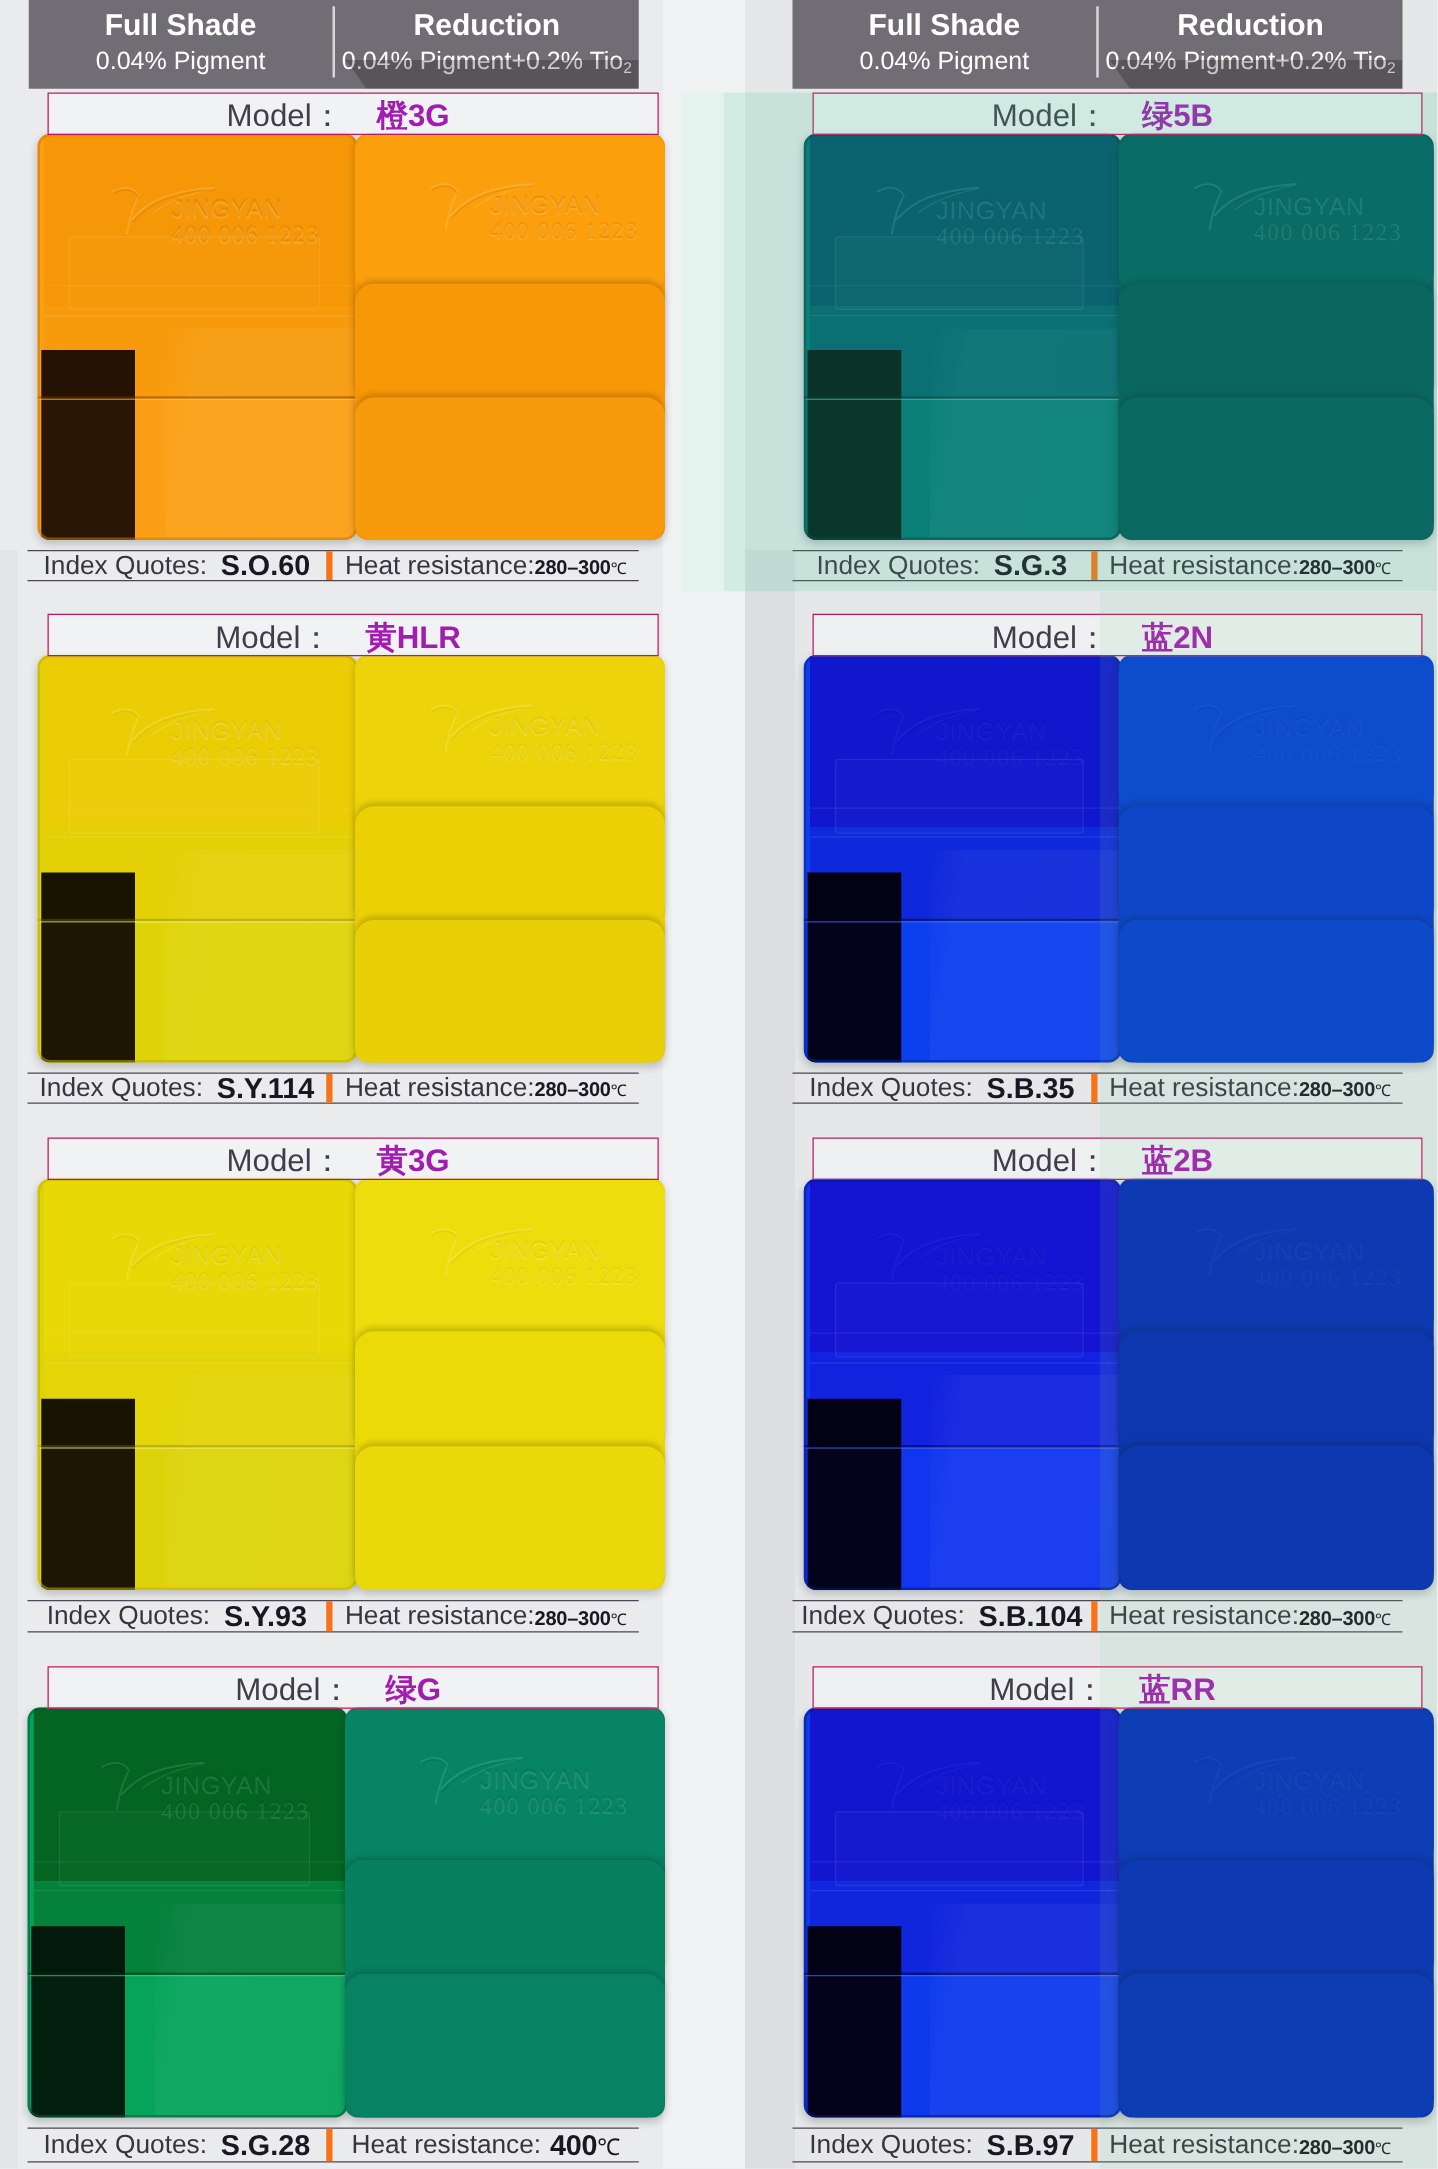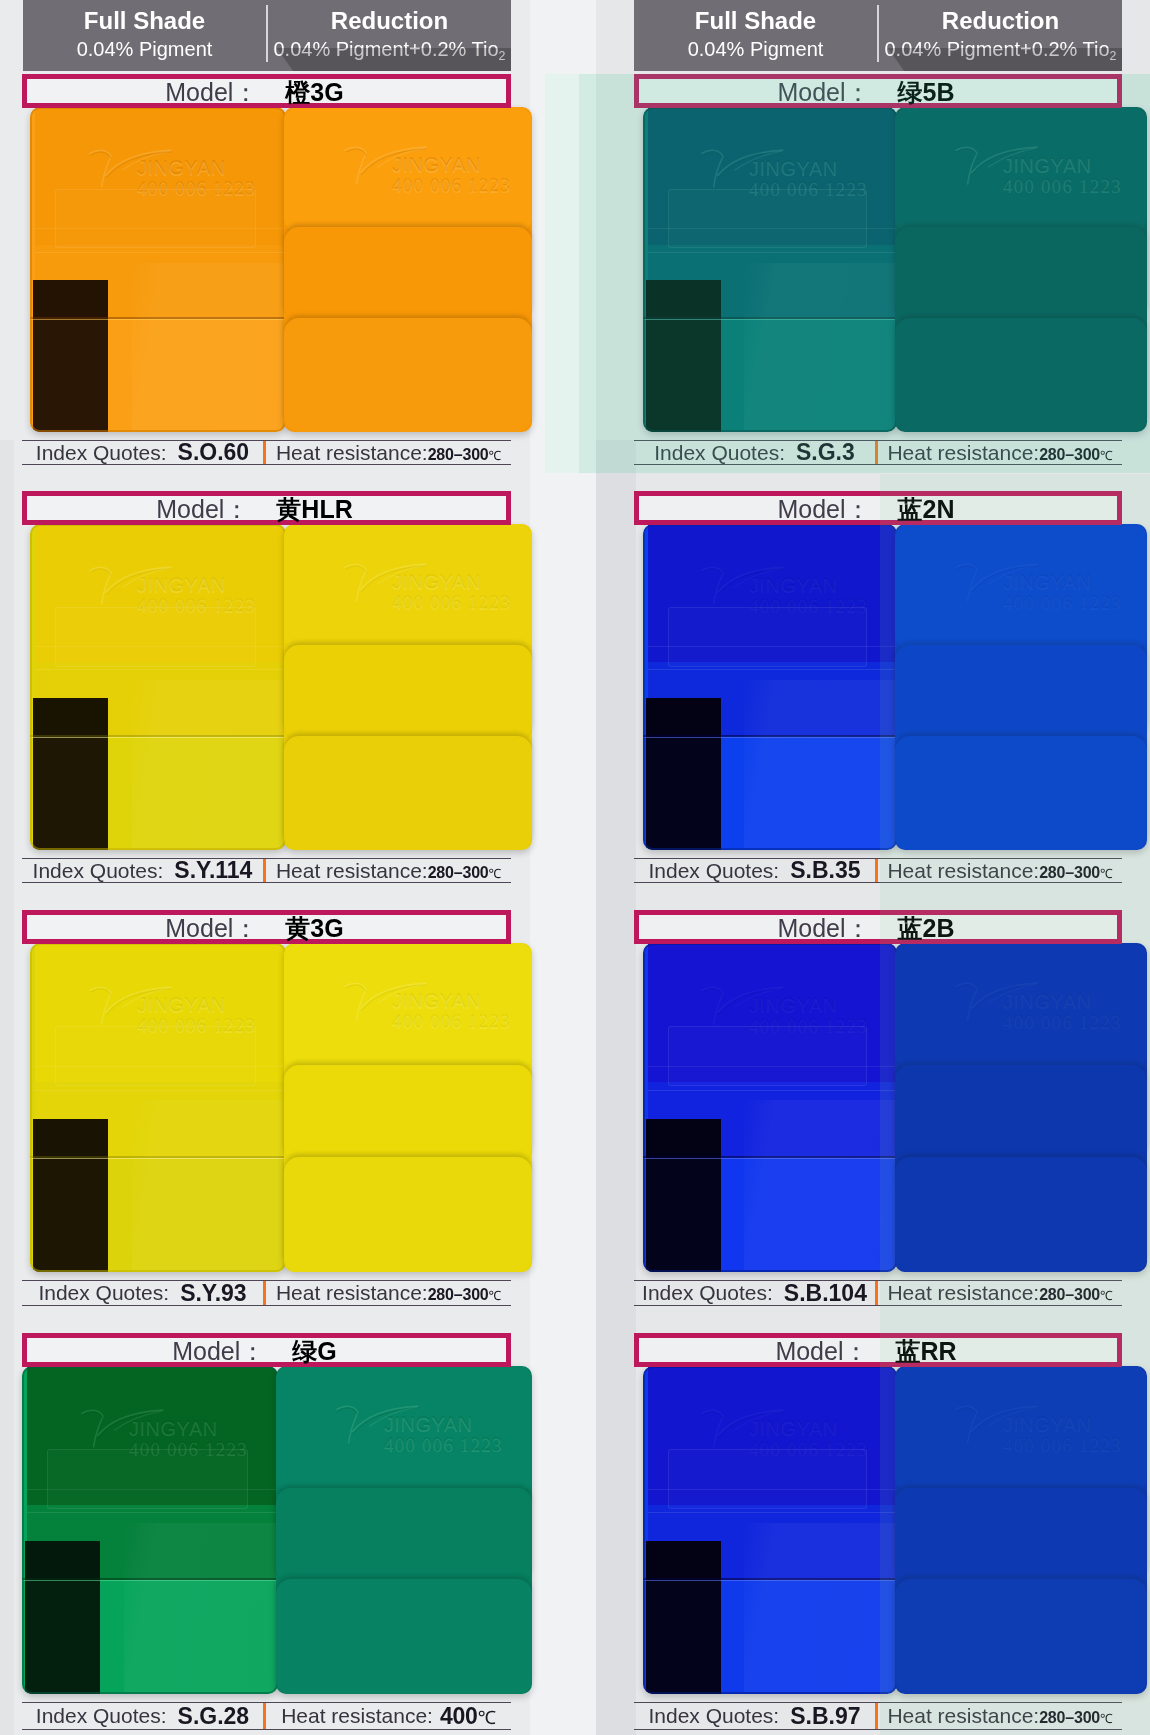--- a/index.html
+++ b/index.html
@@ -9,29 +9,29 @@
   #stage{position:relative;width:1150px;height:1735px;background:#e2e6e9;overflow:hidden;}
   .bg{position:absolute;}
 
   .hdrbar{position:absolute;top:0;height:71px;display:flex;color:#fff;background:#716d74;}
   .hdrcell{flex:1;position:relative;}
   .hdrcell .t1{position:absolute;left:0;right:0;text-align:center;font-weight:bold;font-size:24px;line-height:1;top:9px;}
   .hdrcell .t2{position:absolute;left:0;right:0;text-align:center;font-size:20px;line-height:1;top:39px;white-space:nowrap;}
   .sub2{font-size:.62em;vertical-align:-.3em;}
   .hdrsep{width:2px;background:rgba(255,255,255,.72);margin:5px 0 9px;}
 
-  .modelbox{position:absolute;box-sizing:border-box;border:5px solid #be185d;
-            display:flex;align-items:center;justify-content:center;padding-right:24px;}
+  .modelbox{position:absolute;box-sizing:border-box;border:1px solid #be185d;
+            display:flex;align-items:center;justify-content:center;padding-right:24px;margin-left:16px;}
   .ml{font-size:25px;color:#413c4a;letter-spacing:0px;position:relative;top:1px;}
-  .mv{font-size:25px;font-weight:bold;color:#000000;margin-left:27px;position:relative;top:1px;}
+  .mv{font-size:25px;font-weight:bold;color:#a21caf;margin-left:27px;position:relative;top:1px;}
 
   .footrow{position:absolute;display:flex;box-sizing:border-box;
            border-top:1px solid #4e4656;border-bottom:1px solid #4e4656;}
   .fc{display:flex;align-items:center;justify-content:center;box-sizing:border-box;}
-  .fc.l{border-right:3px solid #f97316;}
+  .fc.l{border-right:5px solid #f97316;}
   .fl{font-size:21px;color:#38343f;}
   .fv{font-size:23px;font-weight:bold;color:#1a1722;margin-left:11px;}
   .fvs{font-size:16px;font-weight:bold;color:#1a1722;letter-spacing:-.2px;position:relative;top:2px;}
   .fvs .deg{font-size:.8em;font-weight:normal;}
   .fvs.big{font-size:23px;margin-left:7px;top:0;}
 
   .plate{position:absolute;margin-left:15px;}
   .pfull{border-radius:10px;overflow:hidden;}
   .lay{position:absolute;}
   .rpanel{position:absolute;left:0;right:0;border-radius:15px;overflow:hidden;}

